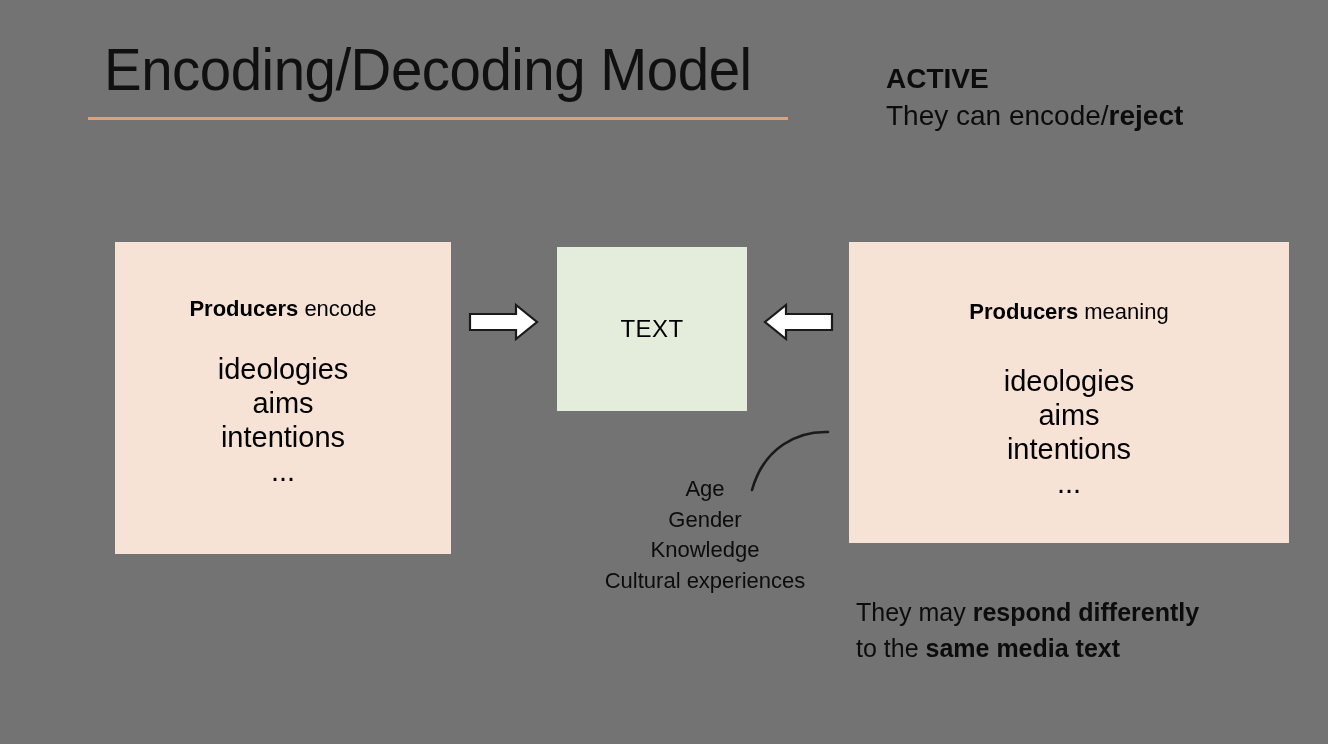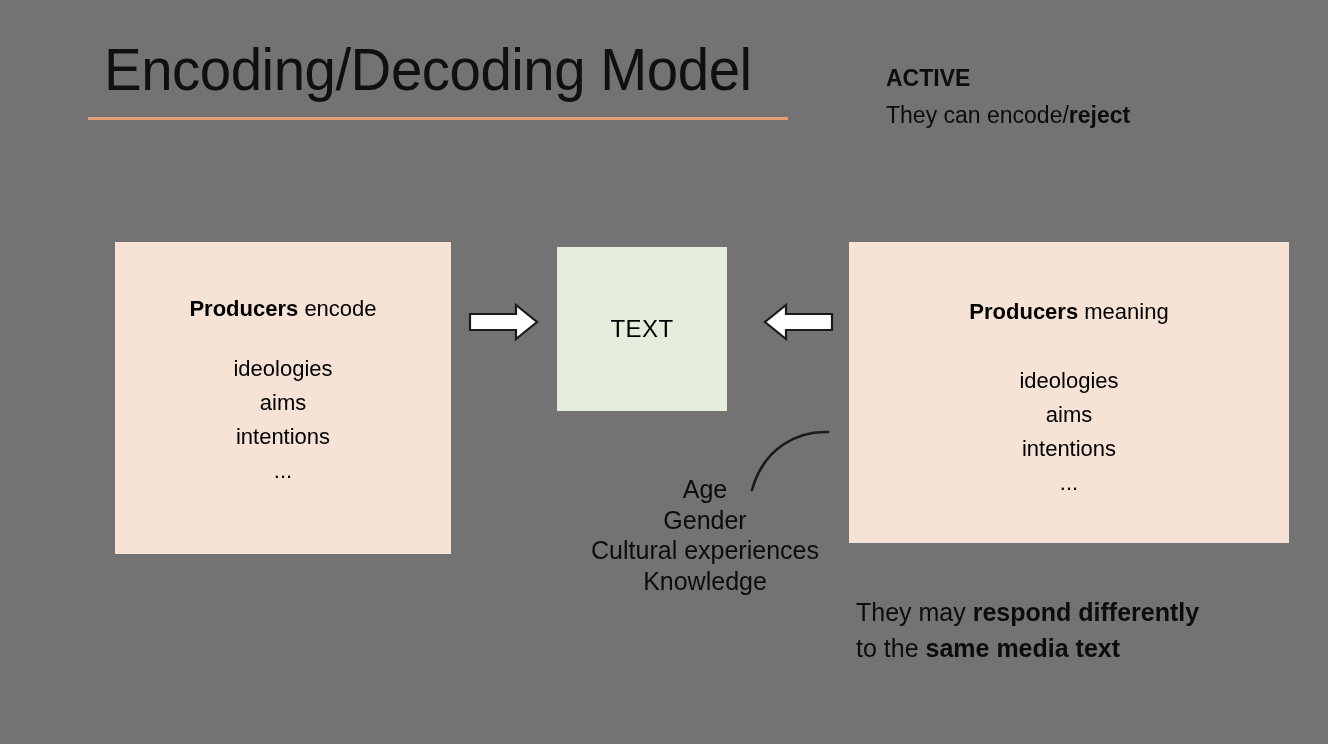--- a/index.html
+++ b/index.html
@@ -46,21 +46,21 @@
     height: 3px;
     background: #E2A173;
   }
 
   
   #active-note {
     position: absolute;
     left: 886px;
     top: 60px;
     width: 400px;
-    font-size: 23px;
+    font-size: 28px;
     line-height: 37px;
     color: #0c0c0c;
   }
   #active-note .hd { font-weight: bold; }
   #active-note b { font-weight: bold; }
 
   
   .box {
     position: absolute;
     box-sizing: border-box;
@@ -68,21 +68,21 @@
   #producers-box {
     left: 115px;
     top: 242px;
     width: 336px;
     height: 312px;
     background: #F7E3D5;
   }
   #text-box {
     left: 557px;
     top: 247px;
-    width: 170px;
+    width: 190px;
     height: 164px;
     background: #E4EDDC;
   }
   #audiences-box {
     left: 849px;
     top: 242px;
     width: 440px;
     height: 301px;
     background: #F7E3D5;
   }
@@ -94,21 +94,21 @@
     text-align: center;
     font-size: 22px;
     line-height: 28px;
   }
   .box-heading b { font-weight: bold; }
   .box-list {
     position: absolute;
     left: 0;
     width: 100%;
     text-align: center;
-    font-size: 22px;
+    font-size: 29px;
     line-height: 34px;
   }
   #producers-heading { top: 53px; }
   #producers-list    { top: 110px; }
   #audiences-heading { top: 56px; }
   #audiences-list    { top: 122px; }
 
   #text-label {
     position: absolute;
     left: 0;
@@ -125,21 +125,21 @@
   #arrow-left-to-text  { left: 466px; top: 300px; }
   #arrow-right-to-text { left: 760px; top: 300px; }
 
   
   #factors-list {
     position: absolute;
     left: 560px;
     top: 474px;
     width: 290px;
     text-align: center;
-    font-size: 25px;
+    font-size: 22px;
     line-height: 30.5px;
     color: #0c0c0c;
   }
 
   
   #curve-connector {
     position: absolute;
     left: 740px;
     top: 425px;
     }
@@ -205,22 +205,22 @@
     </div>
   </div>
 
   <svg id="curve-connector" width="100" height="70" viewBox="0 0 100 70">
     <path d="M 12 65 C 24 22, 58 6, 88 7" fill="none" stroke="#1a1a1a" stroke-width="2.6" stroke-linecap="round"></path>
   </svg>
 
   <div id="factors-list">
     <div>Age</div>
     <div>Gender</div>
+    <div>Knowledge</div>
     <div>Cultural experiences</div>
-    <div>Knowledge</div>
   </div>
 
   <div id="respond-note">
     <div><span>They may </span><b>respond differently</b></div>
     <div><span>to the </span><b>same media text</b></div>
   </div>
 
 </div>
 
 </body></html>

